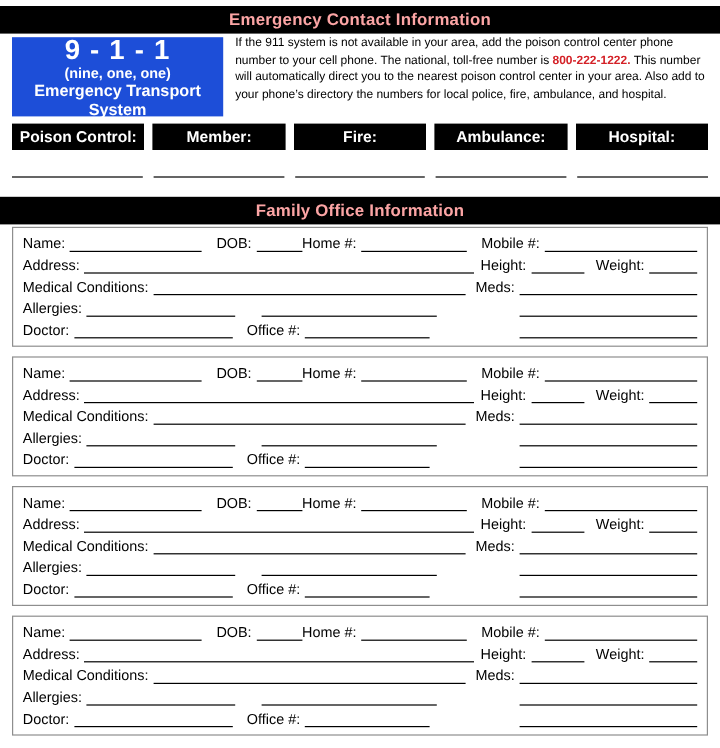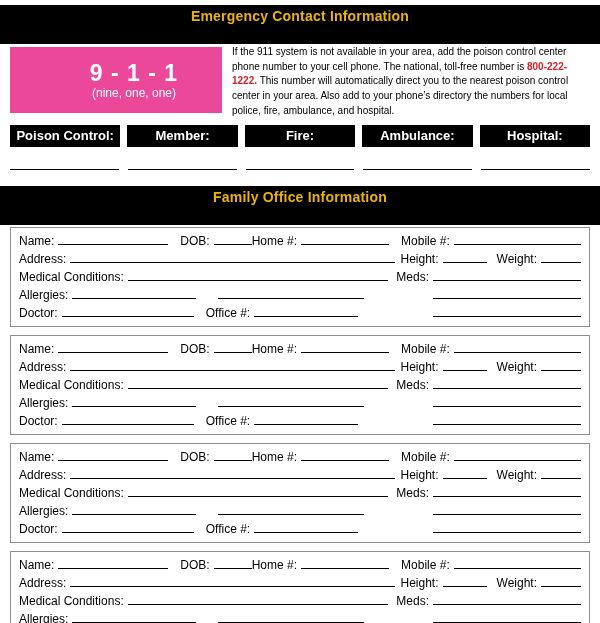--- a/index.html
+++ b/index.html
@@ -1,50 +1,50 @@
 <!DOCTYPE html>
 <html><head>
 <meta charset="utf-8">
 <style>
   html, body { margin:0; padding:0; }
   body {
     width:600px; height:623px; overflow:hidden; background:#fff;
     font-family:"Liberation Sans", sans-serif; color:#000;
   }
   .bar {
-    background:#000; color:#eab308; font-weight:bold; text-align:center;
-    height:39px; line-height:23px; font-size:14px; letter-spacing:0.2px;
+    background:#000; color:#fca5a5; font-weight:bold; text-align:center;
+    height:23px; line-height:23px; font-size:14px; letter-spacing:0.2px;
   }
   .top-bar { margin-top:5px; }
   .intro-row { display:flex; gap:10px; padding:3px 10px 0 10px; align-items:flex-start; }
   .call-box {
     width:176px; height:66px; flex:0 0 176px; background:#cd2329; color:#fff;
     display:flex; flex-direction:column; justify-content:center; text-align:center;
   }
   .call-number { font-size:23px; font-weight:bold; letter-spacing:1px; line-height:26px; }
-  .call-sub { font-size:12px; font-weight:normal; line-height:14px; }
+  .call-sub { font-size:12px; font-weight:bold; line-height:14px; }
   .call-caption { font-size:13.5px; font-weight:bold; line-height:16px; }
   .intro-text { flex:1; font-size:10px; line-height:14.7px; margin-top:-2px; }
   .phone { font-weight:bold; color:#d42127; }
 
   .contacts-row { display:flex; gap:7px; margin:6px 10px 0 10px; }
   .contact-box {
     flex:1; background:#000; color:#fff; font-weight:bold; font-size:13px;
     height:22px; line-height:22px; text-align:center;
   }
   .contacts-underline-row { display:flex; gap:9px; margin:21px 10px 0 10px; }
   .contact-blank { flex:1; border-bottom:1.5px solid #000; height:1px; }
 
   .family-bar { margin-top:16px; }
 
   .member-section {
     margin:2px 10px 8px 10px; border:1px solid #8e8e8e; padding:4px 8px;
   }
   .frow {
-    display:flex; align-items:center; line-height:18px; font-size:12px;
+    display:flex; align-items:flex-end; line-height:18px; font-size:12px;
     white-space:nowrap;
   }
   .lbl { margin-right:4px; }
   .blank {
     border-bottom:1.4px solid #000; height:10px; margin-bottom:2px;
     display:inline-block; flex:0 0 auto;
   }
   .b-flex { flex:1 1 auto; }
   .b110 { width:110px; } .b38 { width:38px; } .b88 { width:88px; }
   .b44 { width:44px; } .b40 { width:40px; } .b148 { width:148px; }
@@ -52,23 +52,24 @@
   .ml6 { margin-left:6px; } .ml8 { margin-left:8px; } .ml10 { margin-left:10px; }
   .ml12 { margin-left:12px; } .ml22 { margin-left:22px; } .ml30 { }
   .mlauto { margin-left:auto; }
 </style>
 </head>
 <body>
 
 <div class="bar top-bar">Emergency Contact Information</div>
 
 <div class="intro-row">
-  <div class="call-box" style="background: #ec4899; padding-left: 36px;">
+  <div class="call-box" style="background: #1d4ed8;">
     <div class="call-number">9 - 1 - 1</div>
     <div class="call-sub">(nine, one, one)</div>
+    <div class="call-caption">Emergency Transport System</div>
   </div>
   <div class="intro-text"><span>If the 911 system is not available in your area, add the poison control center phone number to your cell phone. The national, toll-free number is </span><span class="phone" style="color: rgb(212, 33, 39);">800-222-1222.</span><span> This number will automatically direct you to the nearest poison control center in your area. Also add to your phone’s directory the numbers for local police, fire, ambulance, and hospital.</span></div>
 </div>
 
 <div class="contacts-row">
     <div class="contact-box">Poison Control:</div>
     <div class="contact-box">Member:</div>
     <div class="contact-box">Fire:</div>
     <div class="contact-box">Ambulance:</div>
     <div class="contact-box">Hospital:</div>

